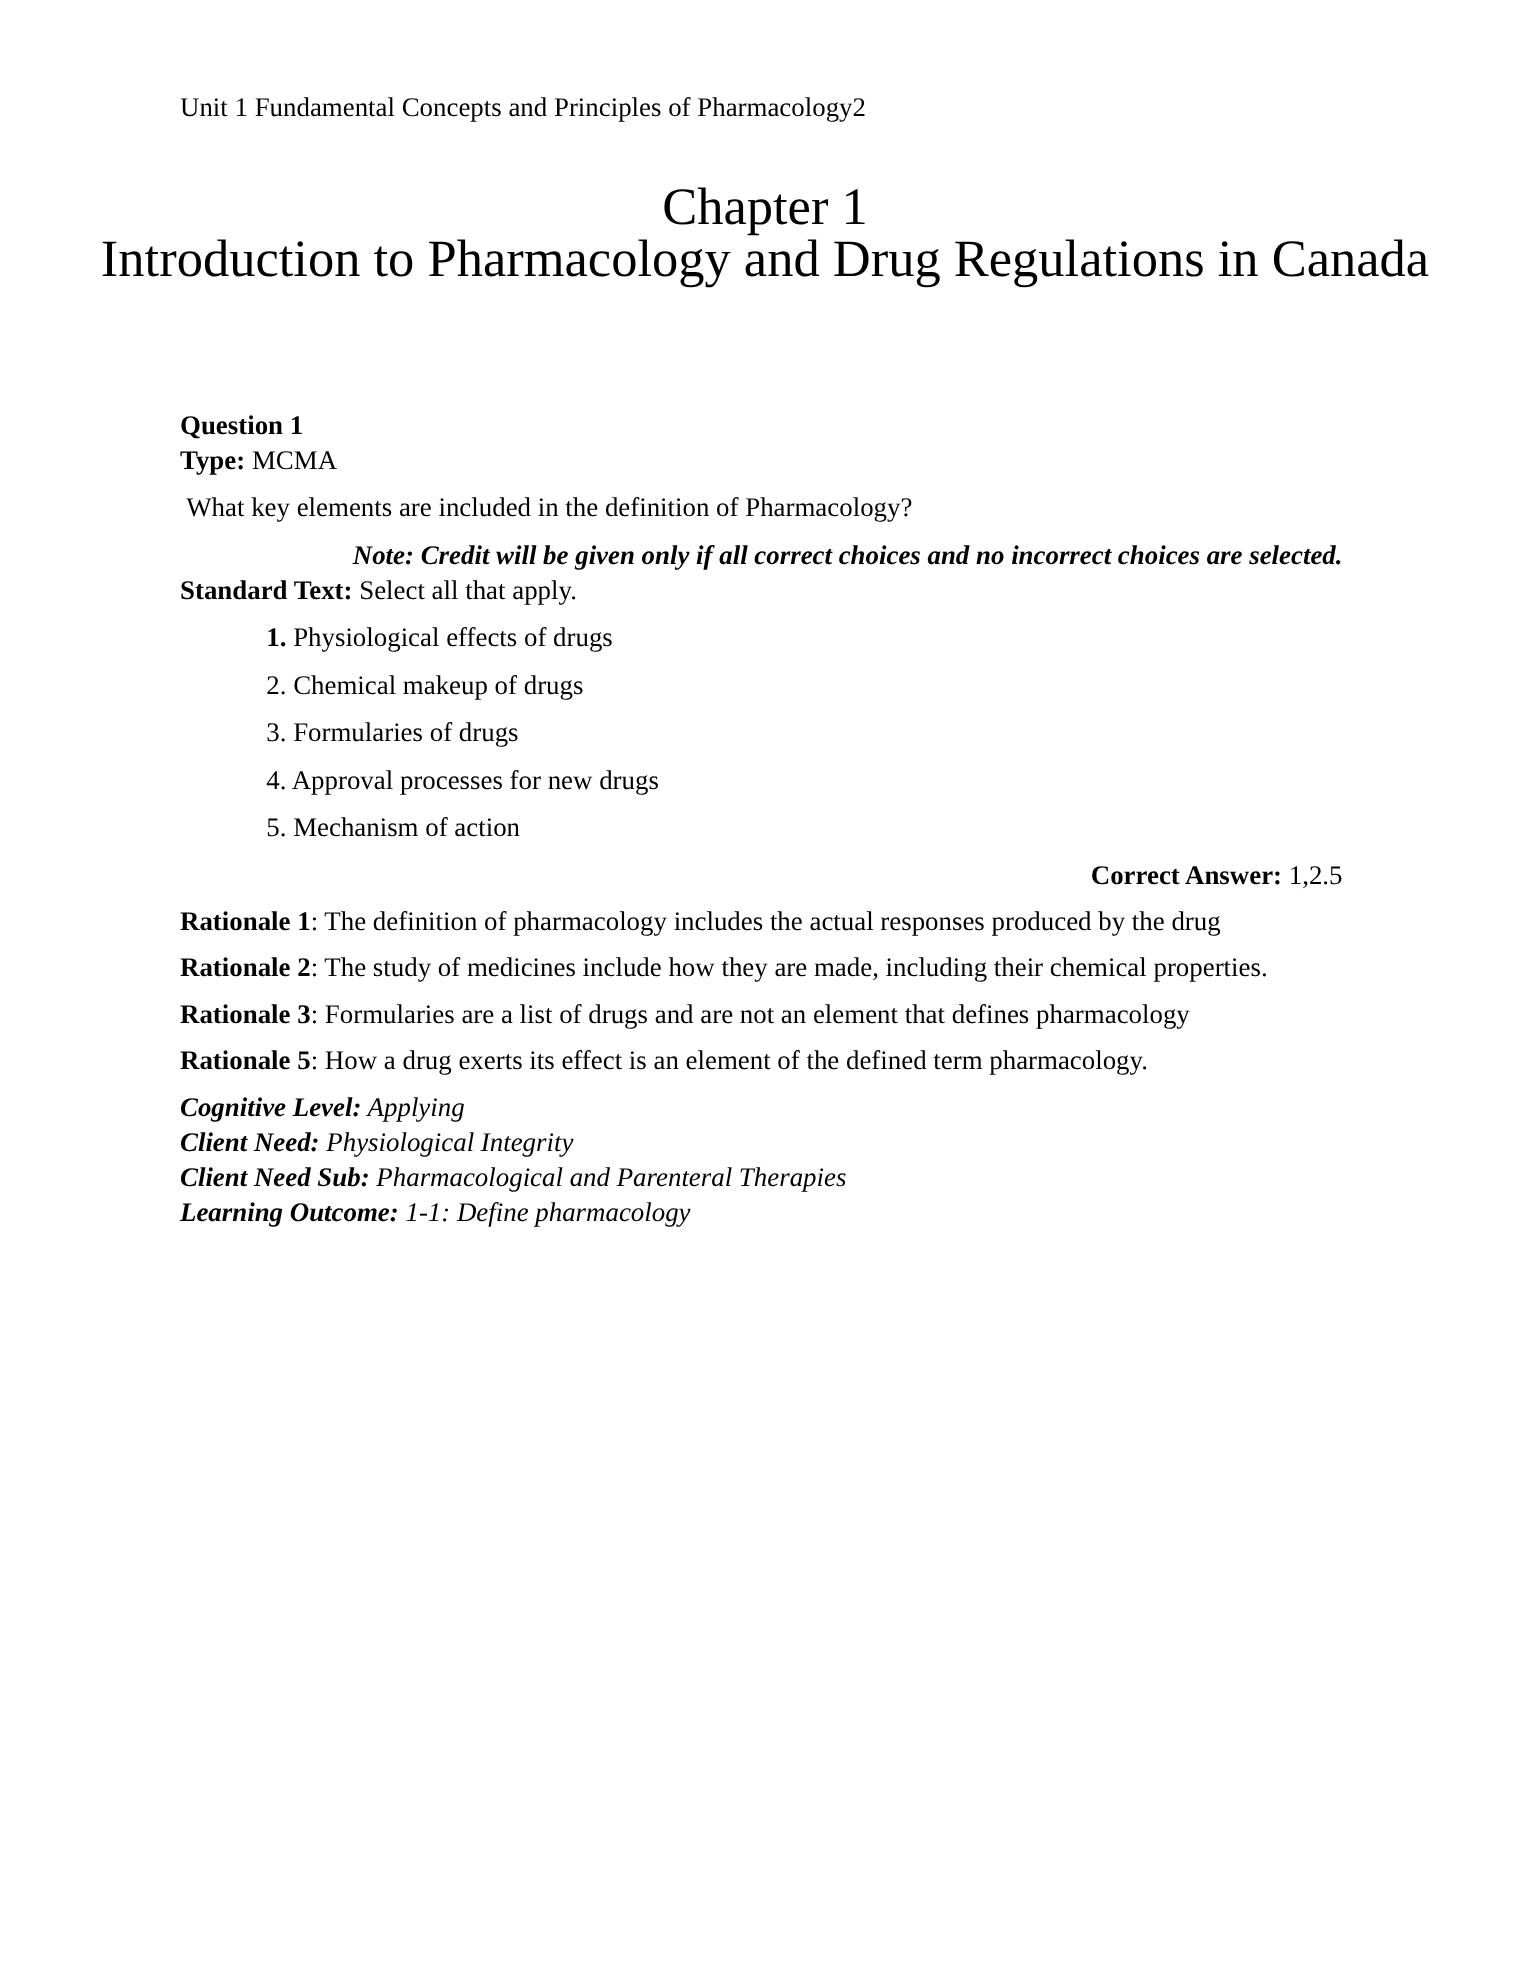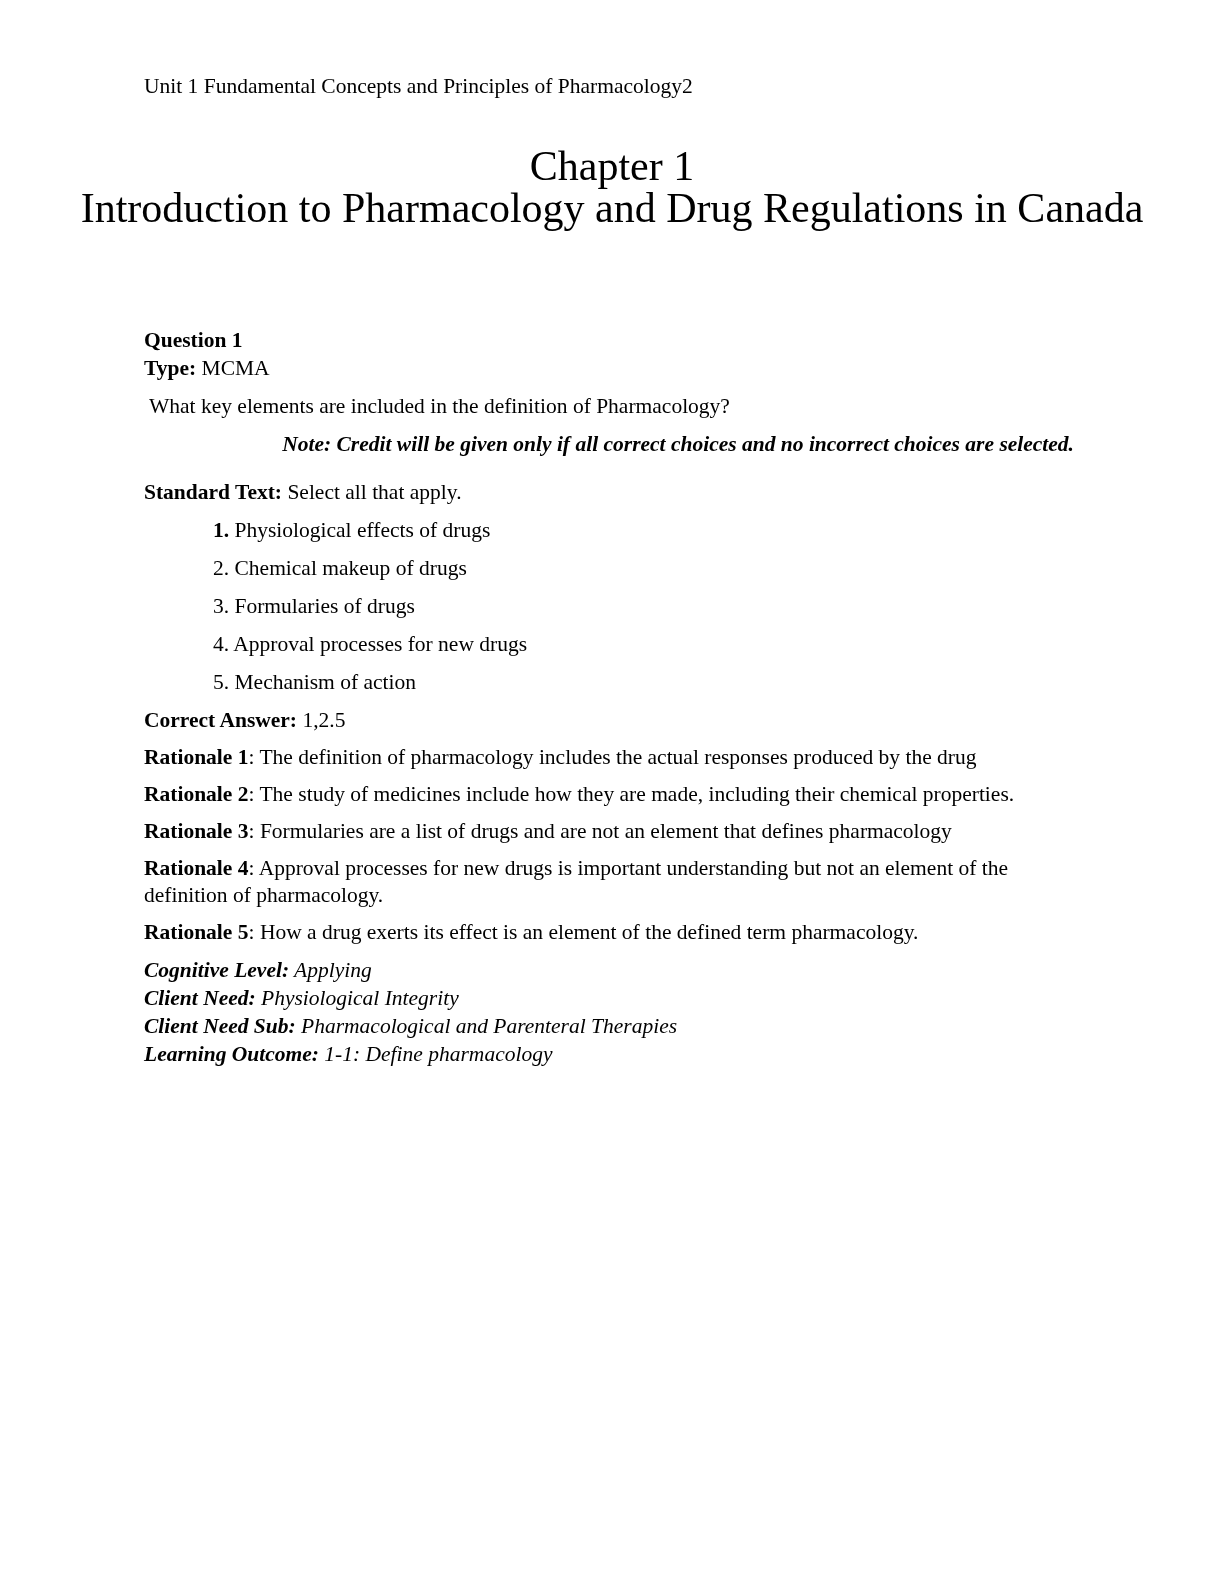--- a/index.html
+++ b/index.html
@@ -17,24 +17,24 @@
   .chapter-title {
     position: absolute; left: 0; top: 145px; width: 1224px; text-align: center;
     font-size: 42px; line-height: 42px;
   }
   .content { position: absolute; left: 144px; top: 326px; width: 930px; line-height: 28px; }
   .b { font-weight: bold; }
   .q-title { margin: 0; }
   .q-type { margin: 0; }
   .q-stem { margin: 10px 0 0 5px; }
   .q-note { margin: 10px 0 0 0; font-weight: bold; font-style: italic; text-align: right; }
-  .std { margin: 20px 0 0 0; }
+  .std { margin: 0 0 0 0; }
   .opts { margin: 10px 0 0 69px; padding: 0; list-style: none; }
   .opts li { margin: 0 0 10px 0; }
-  .ans { margin: 0; }
+  .ans { margin: 0; text-align: right; }
   .rat { margin: 10px 0 0 0; line-height: 27px; }
   .meta { margin-top: 10px; }
   .meta div { margin: 0; line-height: 28px; font-style: italic; }
 </style>
 </head>
 <body>
 
 <div class="page">
 
   <div class="running-header">
@@ -69,21 +69,20 @@
     </ol>
 
     <div class="ans">
       <span class="b">Correct Answer:</span>
       <span>1,2.5</span>
     </div>
 
     <div class="rat"><span class="b">Rationale 1</span>: <span>The definition of pharmacology includes the actual responses produced by the drug</span></div>
     <div class="rat"><span class="b">Rationale 2</span>: <span>The study of medicines include how they are made, including their chemical properties.</span></div>
     <div class="rat"><span class="b">Rationale 3</span>: <span>Formularies are a list of drugs and are not an element that defines pharmacology</span></div>
-    <div class="rat"><span class="b">Rationale 4</span>: <span>Approval processes for new drugs is important understanding but not an element of the definition of pharmacology.</span></div>
     <div class="rat"><span class="b">Rationale 5</span>: <span>How a drug exerts its effect is an element of the defined term pharmacology.</span></div>
 
     <div class="meta">
       <div><span class="b">Cognitive Level:</span> <span>Applying</span></div>
       <div><span class="b">Client Need:</span> <span>Physiological Integrity</span></div>
       <div><span class="b">Client Need Sub:</span> <span>Pharmacological and Parenteral Therapies</span></div>
       <div><span class="b">Learning Outcome:</span> <span>1-1: Define pharmacology</span></div>
     </div>
   </div>
 </div>

